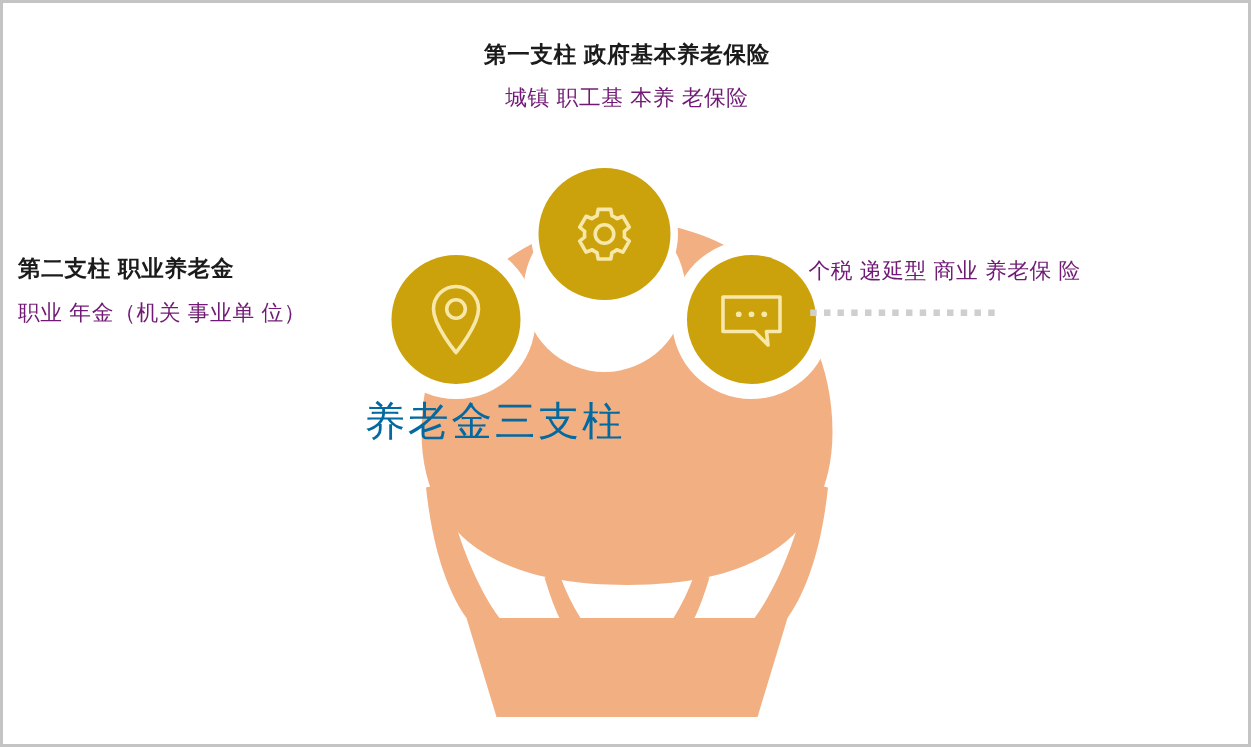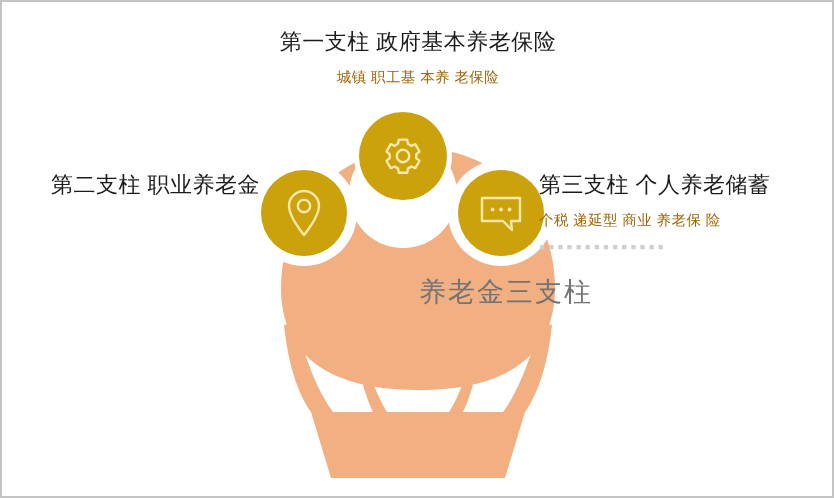--- a/index.html
+++ b/index.html
@@ -48,49 +48,49 @@
   }
   .icon-node svg { display:block; }
   .node-gear  { left: 357px; top: 110px; width: 88px;  height: 88px; }
   .node-pin   { left: 259px; top: 168px; width: 86px;  height: 86px; }
   .node-chat  { left: 456px; top: 168px; width: 86px;  height: 86px; }
 
   
   .balloon-label {
     position: absolute;
     left: 241px;
-    top: 272px;
+    top: 261px;
     width: 350px;
-    text-align: right;
+    text-align: left;
     font-size: 27px;
     font-weight: 500;
-    color: #737373;
+    color: #0369a1;
     letter-spacing: 2px;
     white-space: nowrap;
   }
 
   
   .pillar { position: absolute; }
   .pillar .p-title {
-    font-size: 22px;
-    font-weight: normal;
+    font-size: 15px;
+    font-weight: bold;
     color: #1b1b1b;
     letter-spacing: 0.5px;
     white-space: nowrap;
     margin-bottom: 9px;
   }
   .pillar .p-line {
     font-size: 14.5px;
-    color: #a16207;
+    color: #701a75;
     letter-spacing: 0.4px;
     white-space: nowrap;
     line-height: 1.62;
   }
   .pillar.center { left: 236px; top: 25px; width: 360px; text-align: center; }
-  .pillar.left   { left: 10px;  top: 168px; width: 248px; text-align: right; }
+  .pillar.left   { left: 10px;  top: 168px; width: 248px; text-align: left; }
   .pillar.right  { left: 537px; top: 168px; width: 280px; text-align: left; }
 
   .dots-line {
     margin-top: 8px;
     font-size: 11px;
     color: #cfcfcf;
     letter-spacing: 2.5px;
     white-space: nowrap;
     font-family: "DejaVu Sans Mono", monospace;
   }
@@ -175,22 +175,22 @@
       </span>
     </div>
 
     <div class="pillar center">
       <div class="p-title">第一支柱  政府基本养老保险</div>
       <div class="p-line">城镇 职工基 本养 老保险</div>
     </div>
 
     <div class="pillar left">
       <div class="p-title">第二支柱  职业养老金</div>
+      <div class="p-line">职业 年金（机关 事业单 位）</div>
     </div>
 
     <div class="pillar right">
-      <div class="p-title">第三支柱  个人养老储蓄</div>
       <div class="p-line">个税 递延型 商业 养老保 险</div>
       <div class="dots-line">▪▪▪▪▪▪▪▪▪▪▪▪▪▪</div>
     </div>
 
   </div>
 </div>
 
 </body></html>

